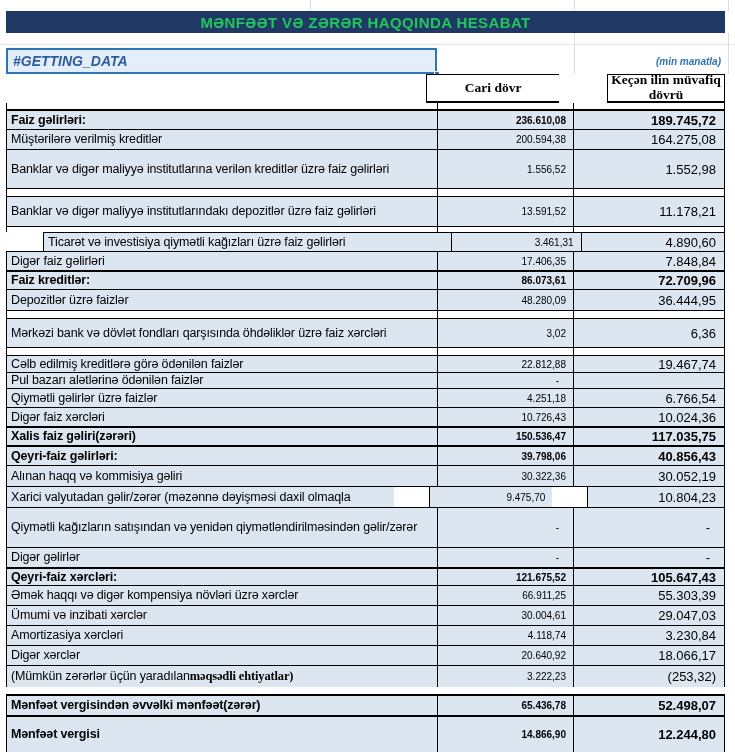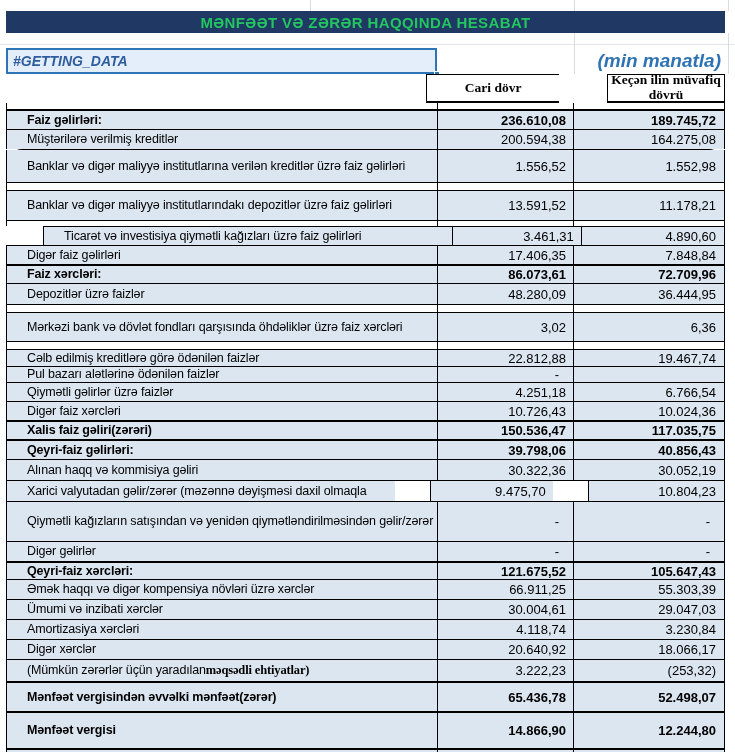--- a/index.html
+++ b/index.html
@@ -25,21 +25,21 @@
     display:flex;align-items:center;padding-left:5px;
     font-style:italic;font-weight:bold;font-size:14px;color:#2e5d9e;
   }
   .sel-handle{
     position:absolute;left:434px;top:71px;width:6px;height:6px;box-sizing:border-box;
     background:#2e75b6;border:1px solid #ffffff;
   }
   .unit-note{
     position:absolute;left:573px;top:48px;width:152px;height:26px;box-sizing:border-box;
     display:flex;align-items:center;justify-content:flex-end;padding-right:4px;
-    color:#2e74b5;font-style:italic;font-weight:bold;font-size:19px;
+    color:#2e74b5;font-style:italic;font-weight:bold;font-size:10px;
   }
 
   
   .table{position:absolute;left:6px;top:74px;width:719px;}
   .hrow{display:flex;height:29px;}
   .hcell-label{width:431px;}
   .hcell{
     box-sizing:border-box;display:flex;align-items:center;justify-content:center;text-align:center;
     font-family:"Liberation Serif",serif;font-weight:bold;font-size:13.5px;line-height:1.1;
     border:1.5px solid #000;border-bottom-width:2px;background:#fff;
@@ -48,27 +48,27 @@
   .hcell.prev{width:121px;margin-left:48px;}
 
   .rows{border-bottom:2.5px solid #000;}
   .r{display:flex;box-sizing:border-box;border-top:1.5px solid #000;}
   .r.section{border-top:2.5px solid #000;}
   .r.nosep{border-top:none;}
   .r.bold .c{font-weight:bold;}
   .c{box-sizing:border-box;display:flex;align-items:center;overflow:hidden;background:#dce6f1;}
   .r.spacer .c{background:#ffffff;}
   .c.label{
-    width:431px;border-left:1.5px solid #000;padding:0 3px 0 20px;
+    width:431px;border-left:1.5px solid #000;padding:0 3px 0 4px;
     font-size:12.5px;letter-spacing:-0.15px;line-height:1.35;
   }
   .c.label .lbl{white-space:nowrap;}
   .r.wrap .c.label .lbl{white-space:normal;}
   .serif-part{font-family:"Liberation Serif",serif;font-weight:bold;white-space:nowrap;}
-  .c.v{width:136px;border-left:1.5px solid #000;justify-content:flex-end;padding-right:7px;font-size:13px;}
+  .c.v{width:136px;border-left:1.5px solid #000;justify-content:flex-end;padding-right:7px;font-size:10px;}
   .c.v2{width:152px;border-left:1.5px solid #000;border-right:1.5px solid #000;justify-content:flex-end;padding-right:8px;font-size:13px;}
   .c.dash{padding-right:14px;}
 </style>
 </head>
 <body>
 
 <div class="screen">
 
   <div class="gl-v" style="left:310px;top:0;height:11px;"></div>
   <div class="gl-v" style="left:574px;top:0;height:11px;"></div>
@@ -103,21 +103,21 @@
           <div class="c v">236.610,08</div>
           <div class="c v2">189.745,72</div>
         </div>
         <div class="r data" style="height: 20px;">
           <div class="c label">
             <span class="lbl">Müştərilərə verilmiş kreditlər</span>
           </div>
           <div class="c v">200.594,38</div>
           <div class="c v2">164.275,08</div>
         </div>
-        <div class="r data" style="height: 33px; border-radius: 19px;">
+        <div class="r data" style="height: 39px;">
           <div class="c label">
             <span class="lbl">Banklar və digər maliyyə institutlarına verilən kreditlər üzrə faiz gəlirləri</span>
           </div>
           <div class="c v">1.556,52</div>
           <div class="c v2">1.552,98</div>
         </div>
         <div class="r spacer" style="height: 8px;">
           <div class="c label"></div>
           <div class="c v"></div>
           <div class="c v2"></div>
@@ -143,21 +143,21 @@
         </div>
         <div class="r data" style="height: 19px;">
           <div class="c label">
             <span class="lbl">Digər faiz gəlirləri</span>
           </div>
           <div class="c v">17.406,35</div>
           <div class="c v2">7.848,84</div>
         </div>
         <div class="r data bold section" style="height: 19px;">
           <div class="c label">
-            <span class="lbl">Faiz xərcləri:</span>
+            <span class="lbl">Faiz kreditlər:</span>
           </div>
           <div class="c v">86.073,61</div>
           <div class="c v2">72.709,96</div>
         </div>
         <div class="r data" style="height: 21px;">
           <div class="c label">
             <span class="lbl">Depozitlər üzrə faizlər</span>
           </div>
           <div class="c v">48.280,09</div>
           <div class="c v2">36.444,95</div>
@@ -285,21 +285,21 @@
           <div class="c v2">18.066,17</div>
         </div>
         <div class="r data" style="height: 22px;">
           <div class="c label">
             <span class="lbl">(Mümkün zərərlər üçün yaradılan </span>
             <span class="serif-part">məqsədli ehtiyatlar)</span>
           </div>
           <div class="c v">3.222,23</div>
           <div class="c v2">(253,32)</div>
         </div>
-        <div class="r data bold section" style="height: 30px;">
+        <div class="r data bold section" style="height: 21px; margin-top: 7px;">
           <div class="c label">
             <span class="lbl">Mənfəət vergisindən əvvəlki mənfəət(zərər)</span>
           </div>
           <div class="c v">65.436,78</div>
           <div class="c v2">52.498,07</div>
         </div>
         <div class="r data bold section" style="height: 37px;">
           <div class="c label">
             <span class="lbl">Mənfəət vergisi</span>
           </div>

